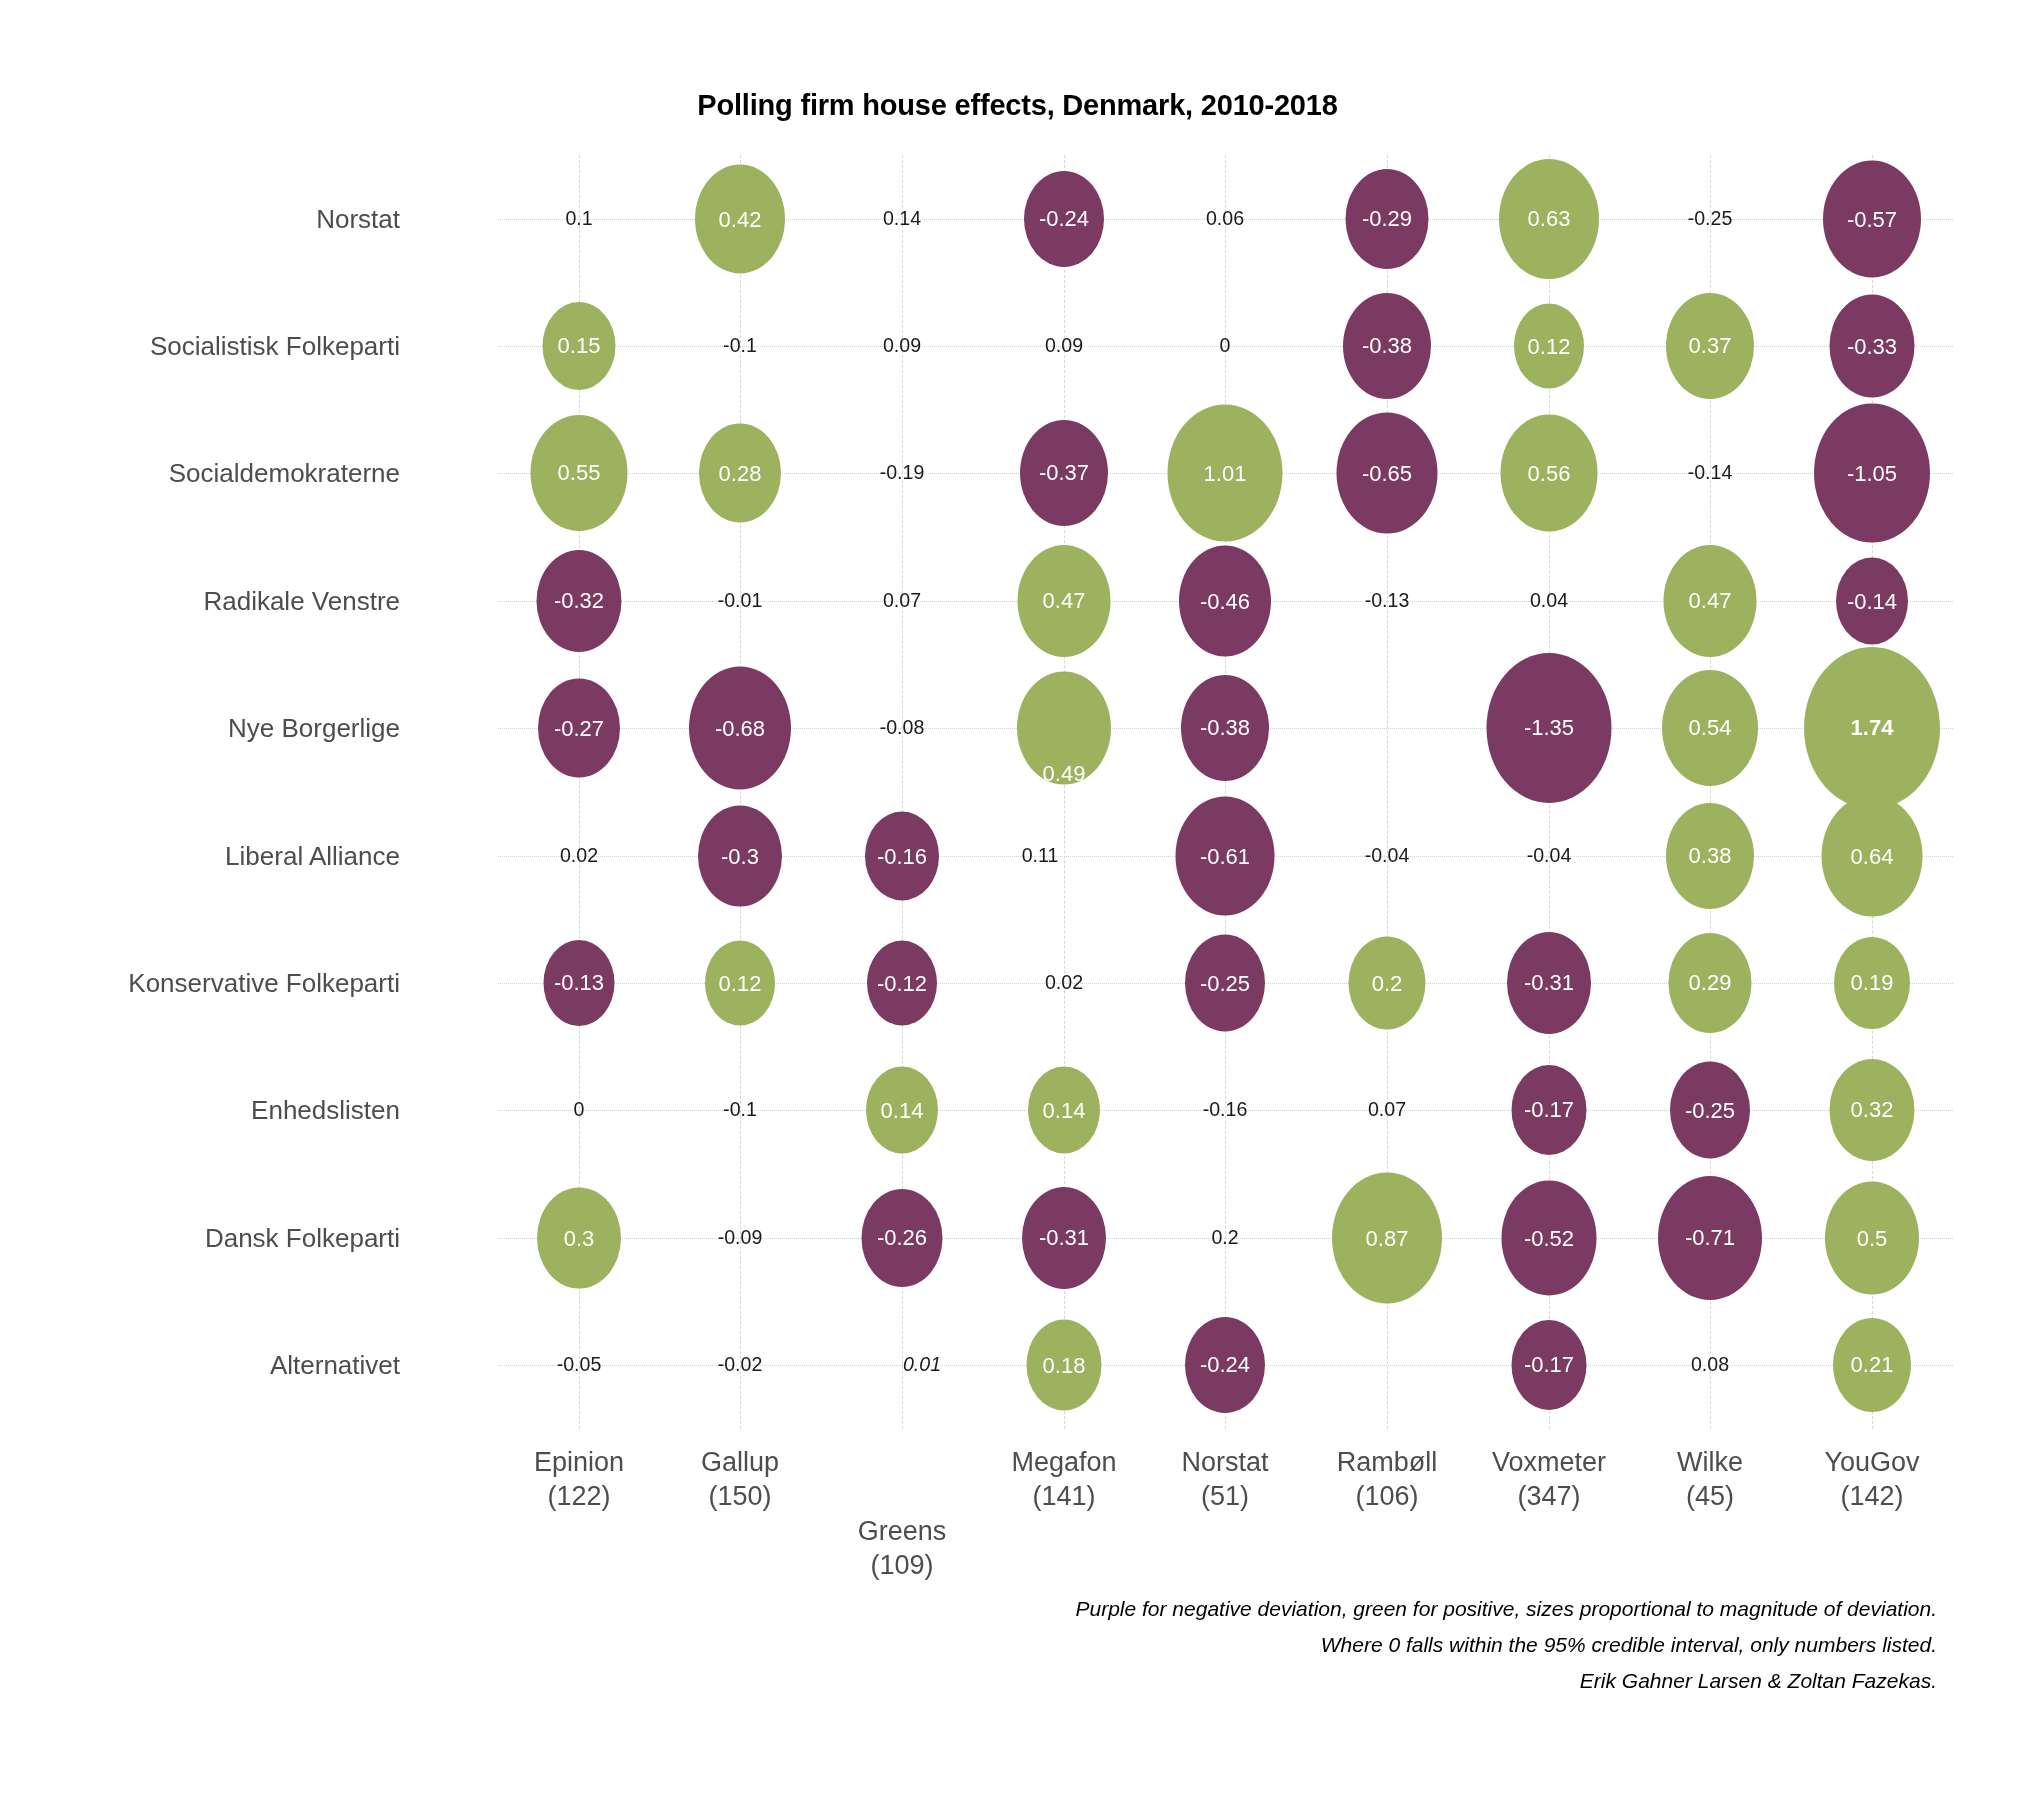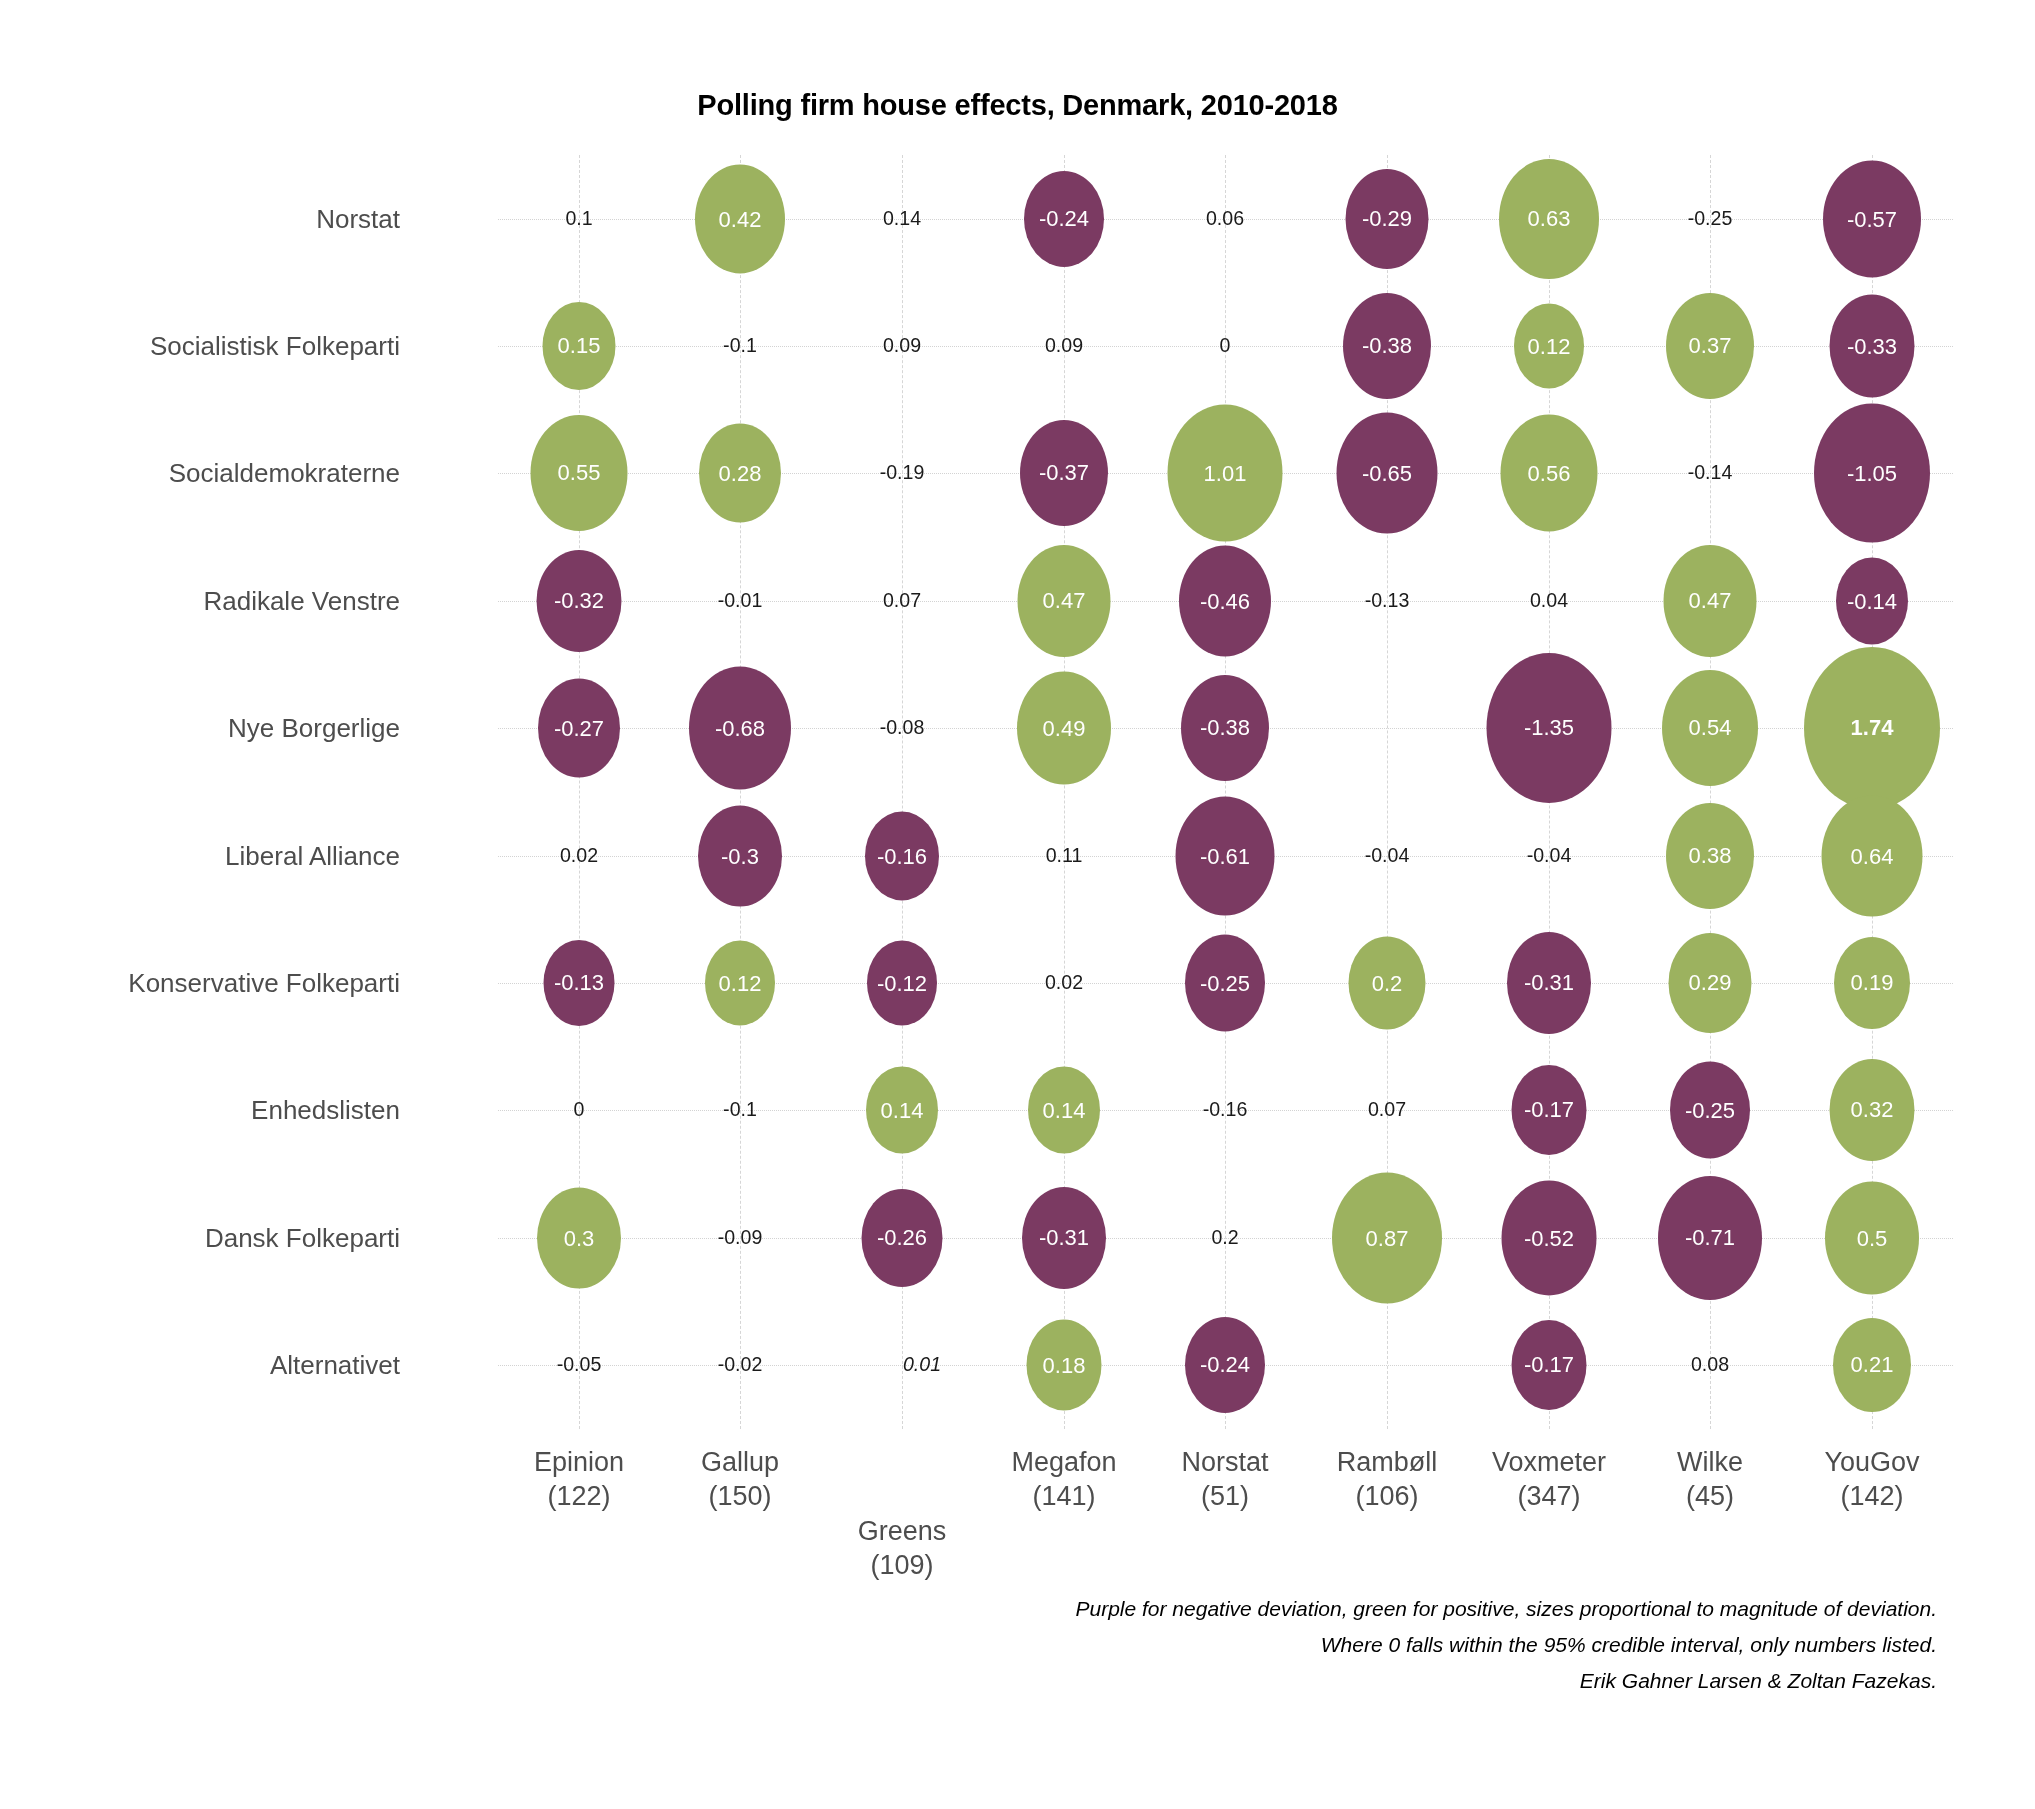--- a/index.html
+++ b/index.html
@@ -269,21 +269,21 @@
         <div class="bubble" style="left: 1374px; top: 446px; width: 72px; height: 87px; background: rgb(123, 58, 98);">
           <span class="bubble-label">-0.14</span>
         </div>
         <div class="bubble" style="left: 81px; top: 573px; width: 82px; height: 99px; background: rgb(123, 58, 98);">
           <span class="bubble-label">-0.27</span>
         </div>
         <div class="bubble" style="left: 242px; top: 573px; width: 102px; height: 123px; background: rgb(123, 58, 98);">
           <span class="bubble-label">-0.68</span>
         </div>
         <div class="plain-label" style="left: 404px; top: 573px;">-0.08</div>
-        <div class="bubble" style="left: 566px; top: 573px; width: 94px; height: 113px; background: rgb(156, 178, 95);">
+        <div class="bubble" style="left: 566px; top: 573px; width: 94px; height: 113px; background: rgb(156, 178, 95); align-items: flex-end;">
           <span class="bubble-label">0.49</span>
         </div>
         <div class="bubble" style="left: 727px; top: 573px; width: 88px; height: 106px; background: rgb(123, 58, 98);">
           <span class="bubble-label">-0.38</span>
         </div>
         <div class="bubble" style="left: 1051px; top: 573px; width: 125px; height: 150px; background: rgb(123, 58, 98);">
           <span class="bubble-label">-1.35</span>
         </div>
         <div class="bubble" style="left: 1212px; top: 573px; width: 96px; height: 116px; background: rgb(156, 178, 95);">
           <span class="bubble-label">0.54</span>
@@ -291,21 +291,21 @@
         <div class="bubble" style="left: 1374px; top: 573px; width: 136px; height: 162px; background: rgb(156, 178, 95); font-weight: bold;">
           <span class="bubble-label">1.74</span>
         </div>
         <div class="plain-label" style="left: 81px; top: 701px;">0.02</div>
         <div class="bubble" style="left: 242px; top: 701px; width: 84px; height: 101px; background: rgb(123, 58, 98);">
           <span class="bubble-label">-0.3</span>
         </div>
         <div class="bubble" style="left: 404px; top: 701px; width: 74px; height: 89px; background: rgb(123, 58, 98);">
           <span class="bubble-label">-0.16</span>
         </div>
-        <div class="plain-label" style="left: 566px; top: 701px;">0.11</div>
+        <div class="plain-label" style="left: 542px; top: 701px;">0.11</div>
         <div class="bubble" style="left: 727px; top: 701px; width: 99px; height: 119px; background: rgb(123, 58, 98);">
           <span class="bubble-label">-0.61</span>
         </div>
         <div class="plain-label" style="left: 889px; top: 701px;">-0.04</div>
         <div class="plain-label" style="left: 1051px; top: 701px;">-0.04</div>
         <div class="bubble" style="left: 1212px; top: 701px; width: 88px; height: 106px; background: rgb(156, 178, 95);">
           <span class="bubble-label">0.38</span>
         </div>
         <div class="bubble" style="left: 1374px; top: 701px; width: 101px; height: 121px; background: rgb(156, 178, 95);">
           <span class="bubble-label">0.64</span>

